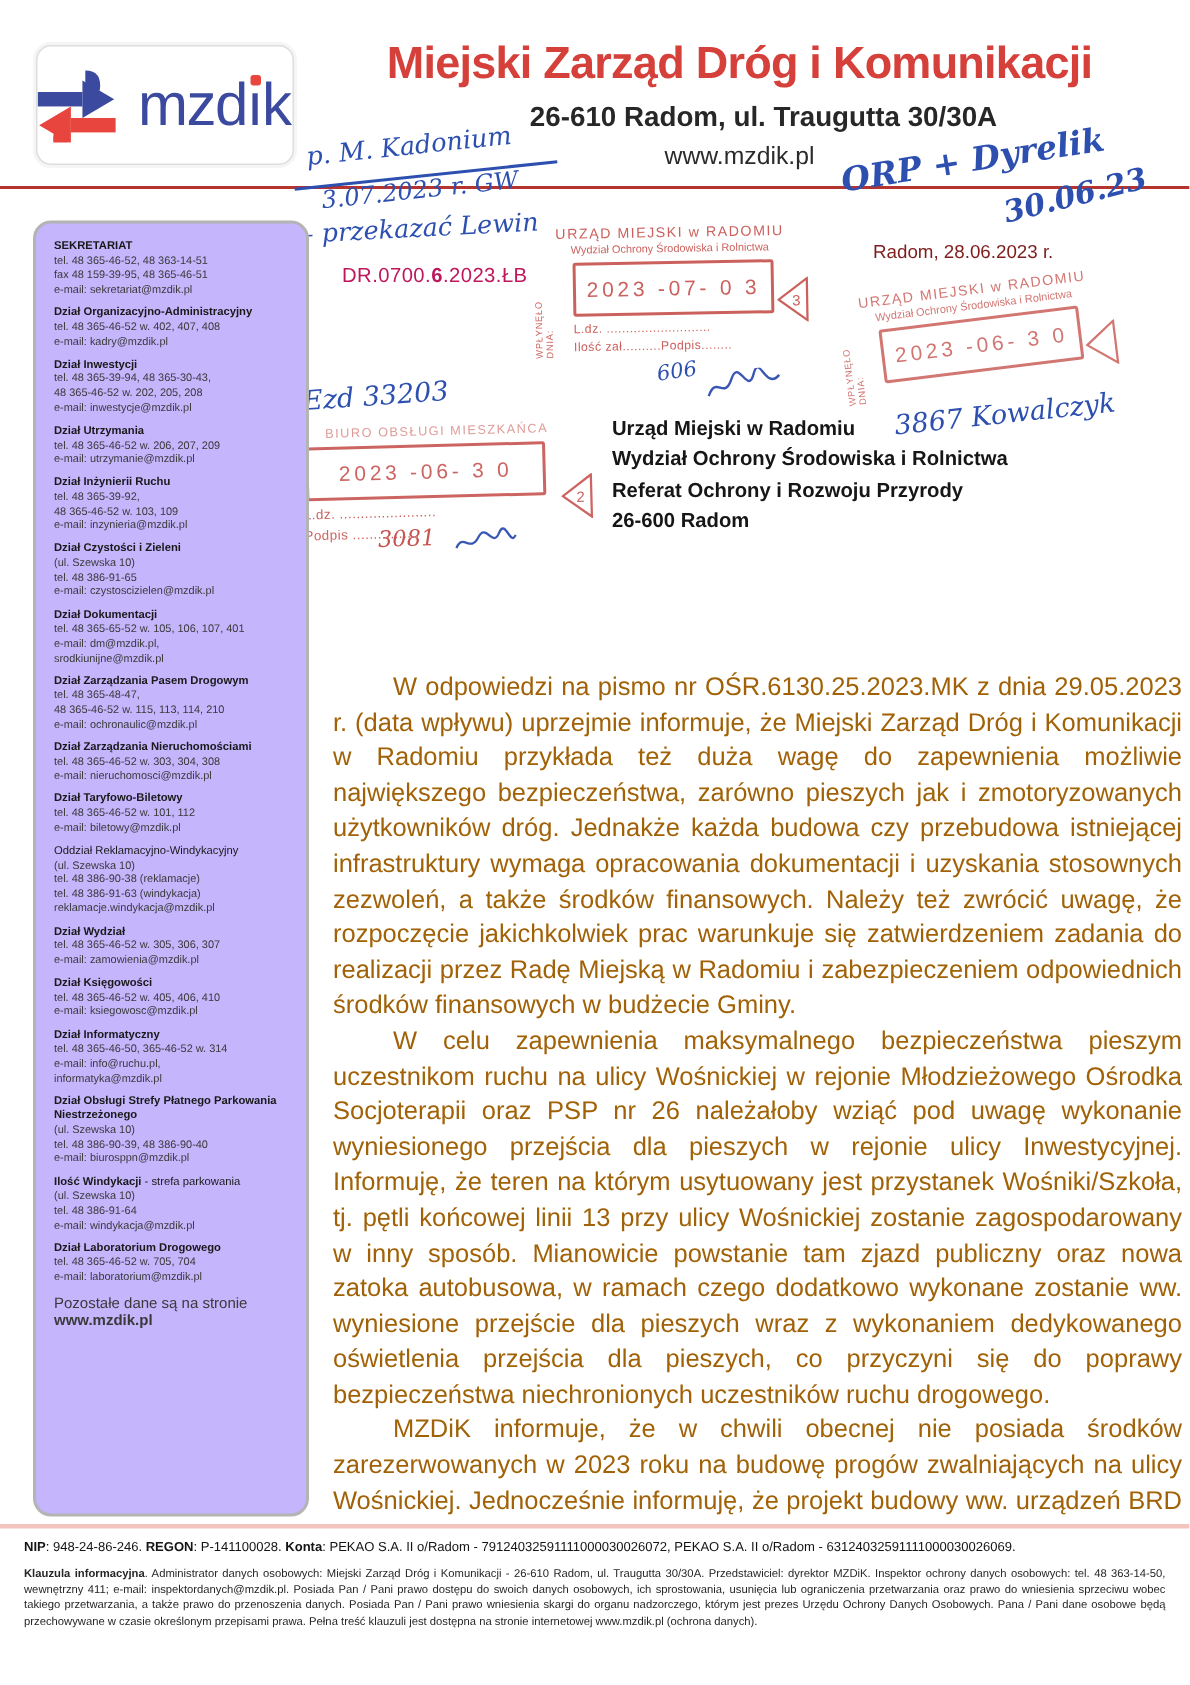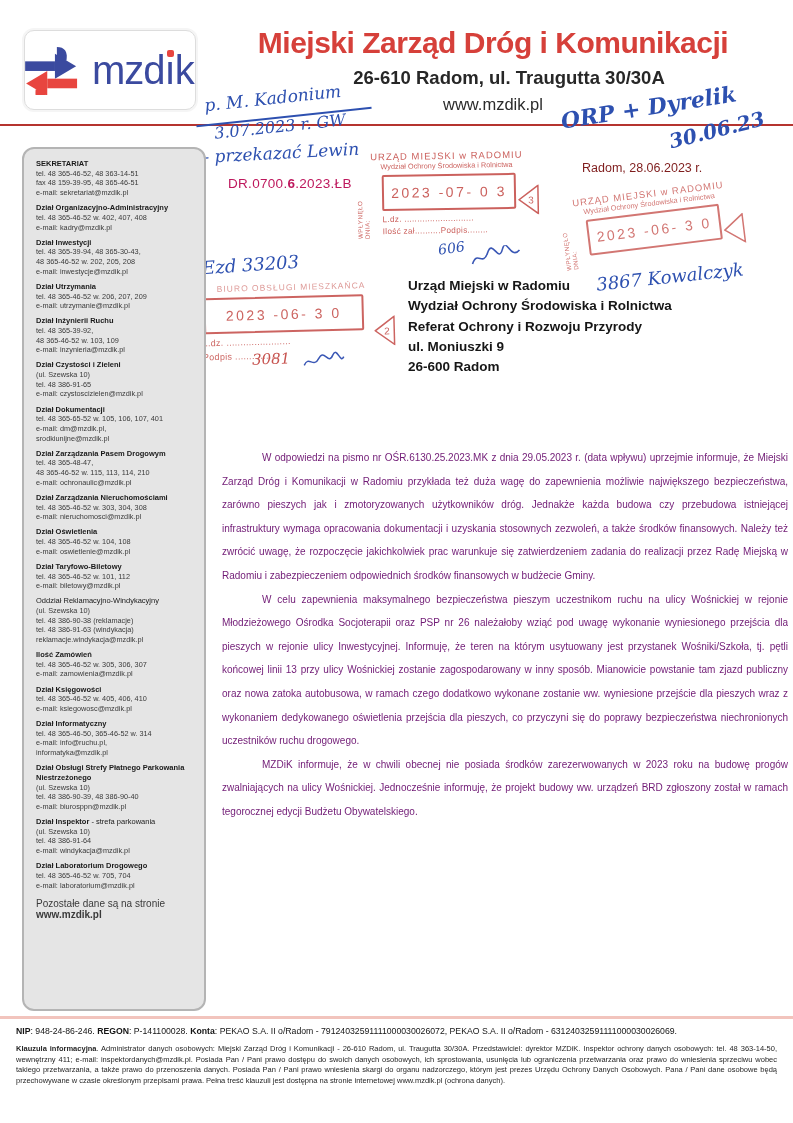--- a/index.html
+++ b/index.html
@@ -19,35 +19,35 @@
     background:#e8453f;border-radius:2px}
   .org-title{left:200px;top:26px;width:586px;text-align:center;font-size:30px;
     font-weight:600;color:#d6403a;letter-spacing:-.5px;white-space:nowrap}
   .org-addr{left:216px;top:67px;width:586px;text-align:center;font-size:18.5px;
     font-weight:600;color:#272727}
   .org-site{left:200px;top:95px;width:586px;text-align:center;font-size:16.5px;font-weight:500}
   .red-rule{left:0;top:124px;width:793px;height:2px;background:#b5342f}
 
   
   .sidebar{left:22px;top:147px;width:184px;height:864px;border:2px solid #b4b4b4;
-    border-radius:12px;padding:10px 6px 6px 12px;box-sizing:border-box;overflow:hidden;background:#e5e5e5}
+    border-radius:12px;padding:10px 6px 6px 12px;box-sizing:border-box;overflow:hidden;background:#c4b5fd}
   .sb-item{margin-bottom:5.5px}
   .sb-name{font-size:7.5px;color:#191919;line-height:1.3}
   .sb-name b{font-weight:700}
   .sb-line{font-size:7.3px;color:#3a3a3a;line-height:1.32}
   .sb-note{font-size:10px;color:#3a3a3a;margin-top:8px}
 
   
   .ref-num{left:228px;top:176px;font-size:13.5px;letter-spacing:.3px;color:#be185d}
   .place-date{left:582px;top:161px;font-size:12.5px;font-weight:400;color:#7f1d1d}
   .recipient{left:408px;top:276px;font-size:13.5px;font-weight:700;line-height:1.5;color:#161616}
 
   
   .body-text{left:222px;top:446px;width:566px;height:566px;overflow:hidden;
-    font-size:10px;line-height:23.6px;text-align:justify;color:#701a75}
+    font-size:17px;line-height:23.6px;text-align:justify;color:#a16207}
   .body-text p{margin:0;text-indent:40px}
 
   
   .stamp{position:absolute;color:#c75450}
   .stamp .s-h1{font-size:9.5px;text-align:center;letter-spacing:1px;white-space:nowrap}
   .stamp .s-h2{font-size:7.3px;text-align:center;white-space:nowrap}
   .stamp .s-box{border:2.5px solid currentColor;border-radius:2px;margin:4px 26px 3px 30px;
     padding:8px 0;text-align:center;font-size:14px;letter-spacing:2.5px;font-weight:500;white-space:nowrap}
   .stamp .s-side{position:absolute;left:4px;top:34px;writing-mode:vertical-rl;
     transform:rotate(180deg);font-size:6.2px;letter-spacing:.5px}
@@ -202,38 +202,33 @@
         <div class="sb-line">tel. 48 365-48-47,</div>
         <div class="sb-line">48 365-46-52 w. 115, 113, 114, 210</div>
         <div class="sb-line">e-mail: ochronaulic@mzdik.pl</div>
       </div>
       <div class="sb-item">
         <div class="sb-name"><b>Dział Zarządzania Nieruchomościami</b></div>
         <div class="sb-line">tel. 48 365-46-52 w. 303, 304, 308</div>
         <div class="sb-line">e-mail: nieruchomosci@mzdik.pl</div>
       </div>
       <div class="sb-item">
-        <div class="sb-name"><b>Dział Oświetlenia</b></div>
-        <div class="sb-line">tel. 48 365-46-52 w. 104, 108</div>
-        <div class="sb-line">e-mail: oswietlenie@mzdik.pl</div>
-      </div>
-      <div class="sb-item">
         <div class="sb-name"><b>Dział Taryfowo-Biletowy</b></div>
         <div class="sb-line">tel. 48 365-46-52 w. 101, 112</div>
         <div class="sb-line">e-mail: biletowy@mzdik.pl</div>
       </div>
       <div class="sb-item">
         <div class="sb-name">Oddział Reklamacyjno-Windykacyjny</div>
         <div class="sb-line">(ul. Szewska 10)</div>
         <div class="sb-line">tel. 48 386-90-38 (reklamacje)</div>
         <div class="sb-line">tel. 48 386-91-63 (windykacja)</div>
         <div class="sb-line">reklamacje.windykacja@mzdik.pl</div>
       </div>
       <div class="sb-item">
-        <div class="sb-name"><b>Ilość Zamówień</b></div>
+        <div class="sb-name"><b>Dział Wydział</b></div>
         <div class="sb-line">tel. 48 365-46-52 w. 305, 306, 307</div>
         <div class="sb-line">e-mail: zamowienia@mzdik.pl</div>
       </div>
       <div class="sb-item">
         <div class="sb-name"><b>Dział Księgowości</b></div>
         <div class="sb-line">tel. 48 365-46-52 w. 405, 406, 410</div>
         <div class="sb-line">e-mail: ksiegowosc@mzdik.pl</div>
       </div>
       <div class="sb-item">
         <div class="sb-name"><b>Dział Informatyczny</b></div>
@@ -241,42 +236,41 @@
         <div class="sb-line">e-mail: info@ruchu.pl,</div>
         <div class="sb-line">informatyka@mzdik.pl</div>
       </div>
       <div class="sb-item">
         <div class="sb-name"><b>Dział Obsługi Strefy Płatnego Parkowania Niestrzeżonego</b></div>
         <div class="sb-line">(ul. Szewska 10)</div>
         <div class="sb-line">tel. 48 386-90-39, 48 386-90-40</div>
         <div class="sb-line">e-mail: biurosppn@mzdik.pl</div>
       </div>
       <div class="sb-item">
-        <div class="sb-name"><b>Dział Inspektor</b> - strefa parkowania</div>
+        <div class="sb-name"><b>Ilość Windykacji</b> - strefa parkowania</div>
         <div class="sb-line">(ul. Szewska 10)</div>
         <div class="sb-line">tel. 48 386-91-64</div>
         <div class="sb-line">e-mail: windykacja@mzdik.pl</div>
       </div>
       <div class="sb-item">
         <div class="sb-name"><b>Dział Laboratorium Drogowego</b></div>
         <div class="sb-line">tel. 48 365-46-52 w. 705, 704</div>
         <div class="sb-line">e-mail: laboratorium@mzdik.pl</div>
       </div>
     </div>
   <div class="sb-note"><span>Pozostałe dane są na stronie </span><b>www.mzdik.pl</b></div>
 </div>
 
 <div class="abs ref-num"><span>DR.0700.</span><b>6</b><span>.2023.ŁB</span></div>
 <div class="abs place-date">Radom, 28.06.2023 r.</div>
 
 <div class="abs recipient">
     <div>Urząd Miejski w Radomiu</div>
     <div>Wydział Ochrony Środowiska i Rolnictwa</div>
     <div>Referat Ochrony i Rozwoju Przyrody</div>
-    <div>ul. Moniuszki 9</div>
     <div>26-600 Radom</div>
   </div>
 
 <div class="abs body-text">
     <p class="body-p">W odpowiedzi na pismo nr OŚR.6130.25.2023.MK z dnia 29.05.2023 r. (data wpływu) uprzejmie informuje, że Miejski Zarząd Dróg i Komunikacji w Radomiu przykłada też duża wagę do zapewnienia możliwie największego bezpieczeństwa, zarówno pieszych jak i zmotoryzowanych użytkowników dróg. Jednakże każda budowa czy przebudowa istniejącej infrastruktury wymaga opracowania dokumentacji i uzyskania stosownych zezwoleń, a także środków finansowych. Należy też zwrócić uwagę, że rozpoczęcie jakichkolwiek prac warunkuje się zatwierdzeniem zadania do realizacji przez Radę Miejską w Radomiu i zabezpieczeniem odpowiednich środków finansowych w budżecie Gminy.</p>
     <p class="body-p">W celu zapewnienia maksymalnego bezpieczeństwa pieszym uczestnikom ruchu na ulicy Wośnickiej w rejonie Młodzieżowego Ośrodka Socjoterapii oraz PSP nr 26 należałoby wziąć pod uwagę wykonanie wyniesionego przejścia dla pieszych w rejonie ulicy Inwestycyjnej. Informuję, że teren na którym usytuowany jest przystanek Wośniki/Szkoła, tj. pętli końcowej linii 13 przy ulicy Wośnickiej zostanie zagospodarowany w inny sposób. Mianowicie powstanie tam zjazd publiczny oraz nowa zatoka autobusowa, w ramach czego dodatkowo wykonane zostanie ww. wyniesione przejście dla pieszych wraz z wykonaniem dedykowanego oświetlenia przejścia dla pieszych, co przyczyni się do poprawy bezpieczeństwa niechronionych uczestników ruchu drogowego.</p>
     <p class="body-p">MZDiK informuje, że w chwili obecnej nie posiada środków zarezerwowanych w 2023 roku na budowę progów zwalniających na ulicy Wośnickiej. Jednocześnie informuję, że projekt budowy ww. urządzeń BRD zgłoszony został w ramach tegorocznej edycji Budżetu Obywatelskiego.</p>
   </div>
 
 <div class="abs footer-div"></div>

